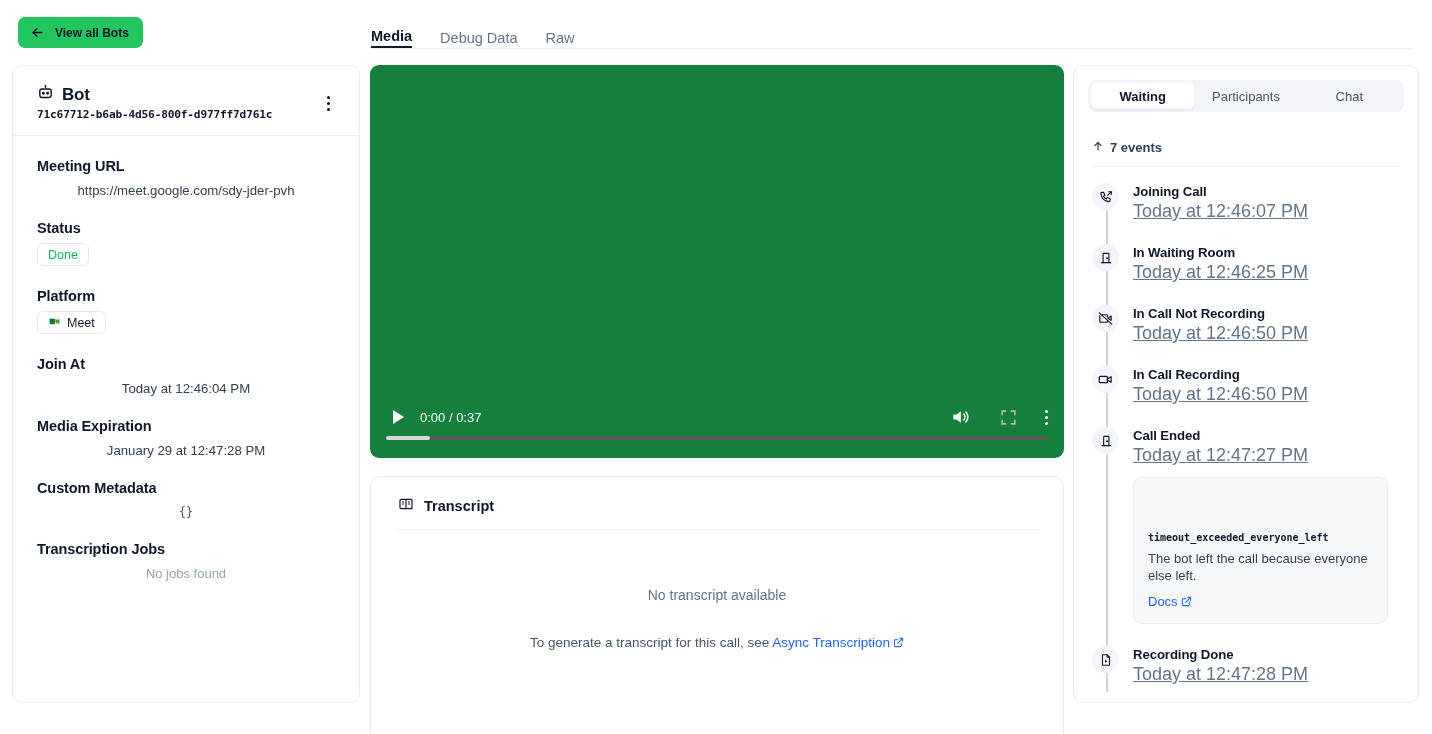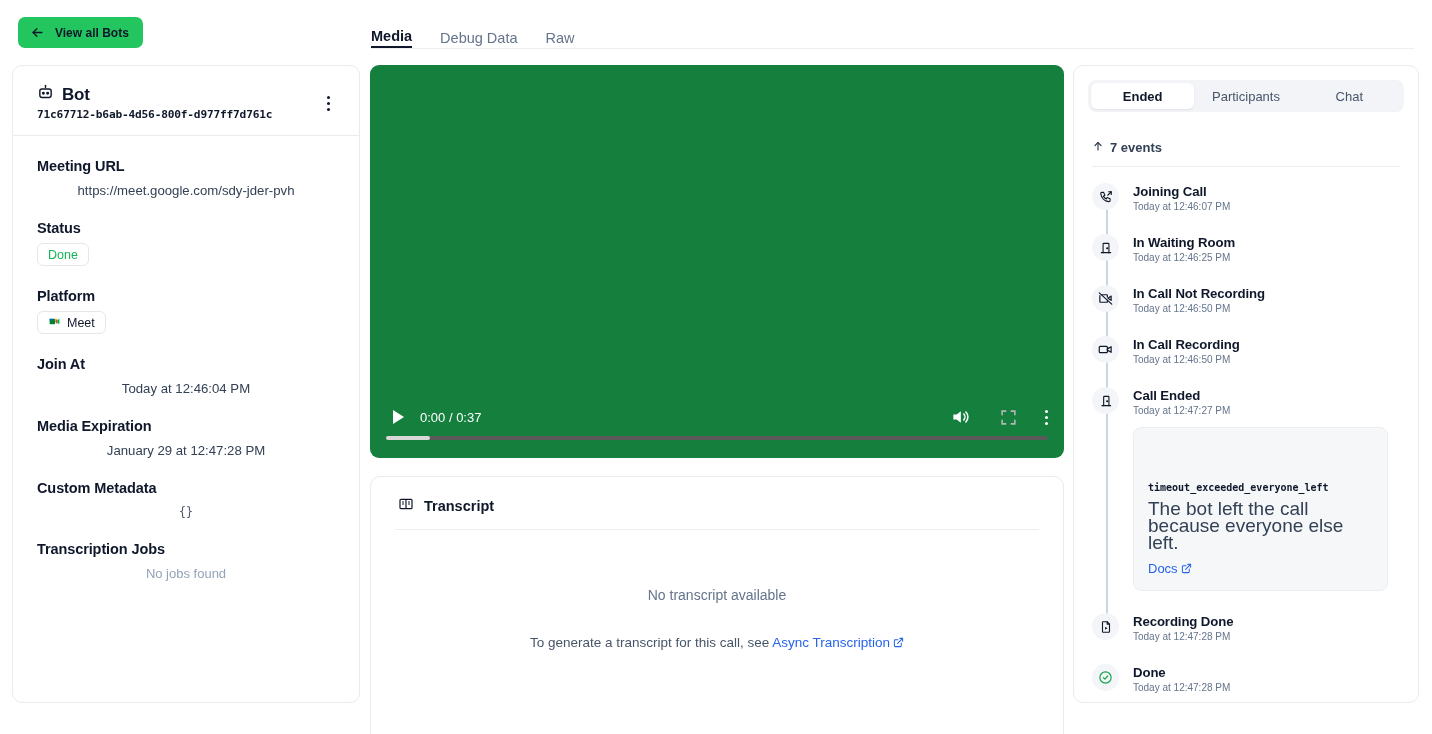--- a/index.html
+++ b/index.html
@@ -135,27 +135,27 @@
   .ev { position: relative; display: flex; gap: 14px; margin-bottom: 22px; }
   .ev:last-child { margin-bottom: 0; }
   .ev-dot {
     position: relative; z-index: 2; flex: 0 0 27px; width: 27px; height: 27px;
     border-radius: 50%; background: #f4f5f8;
     display: flex; align-items: center; justify-content: center;
   }
   .ev-dot.done { background: #f4f5f8; }
   .ev-main { padding-top: 1px; }
   .ev-title { font-size: 13.2px; font-weight: 700; color: #0f172a; letter-spacing: -0.1px; }
-  .ev-time { margin-top: 2px; font-size: 10px; color: #64748b; }
+  .ev-time { margin-top: 2px; font-size: 18px; color: #64748b; text-decoration: underline; }
   .ev-box {
     margin-top: 11px; width: 255px; background: #f6f7f9; border: 1px solid #ebedf1;
     border-radius: 8px; padding: 14px 14px 13px 14px;
   }
   .ev-code { font-family: "DejaVu Sans Mono", monospace; font-size: 10px; font-weight: 700; color: #0f172a; margin-top: 40px; }
-  .ev-desc { margin-top: 7px; font-size: 19px; line-height: 17px; color: #334155; }
+  .ev-desc { margin-top: 7px; font-size: 13px; line-height: 17px; color: #334155; }
   .ev-link { margin-top: 10px; font-size: 13px; color: #2563eb; text-decoration: none; display: inline-block; cursor: pointer; }
 </style>
 </head>
 <body>
 
 <div class="page">
 
   <div class="topbar">
     <button class="back-btn">
       <span>
@@ -306,21 +306,21 @@
                 <polyline points="15 3 21 3 21 9"></polyline>
                 <line x1="10" y1="14" x2="21" y2="3"></line>
               </svg></span>
         </div>
       </div>
     </div>
   </div>
 
   <div class="card rightcard">
     <div class="seg">
-      <button class="seg-btn active">Ended</button>
+      <button class="seg-btn active">Waiting</button>
       <button class="seg-btn">Participants</button>
       <button class="seg-btn">Chat</button>
     </div>
 
     <div class="ev-head">
       <span>
         <svg width="12" height="12" viewBox="0 0 24 24" fill="none" stroke="#334155" stroke-width="2.4" stroke-linecap="round" stroke-linejoin="round">
             <line x1="12" y1="20" x2="12" y2="5"></line>
             <polyline points="6 11 12 5 18 11"></polyline>
           </svg>

